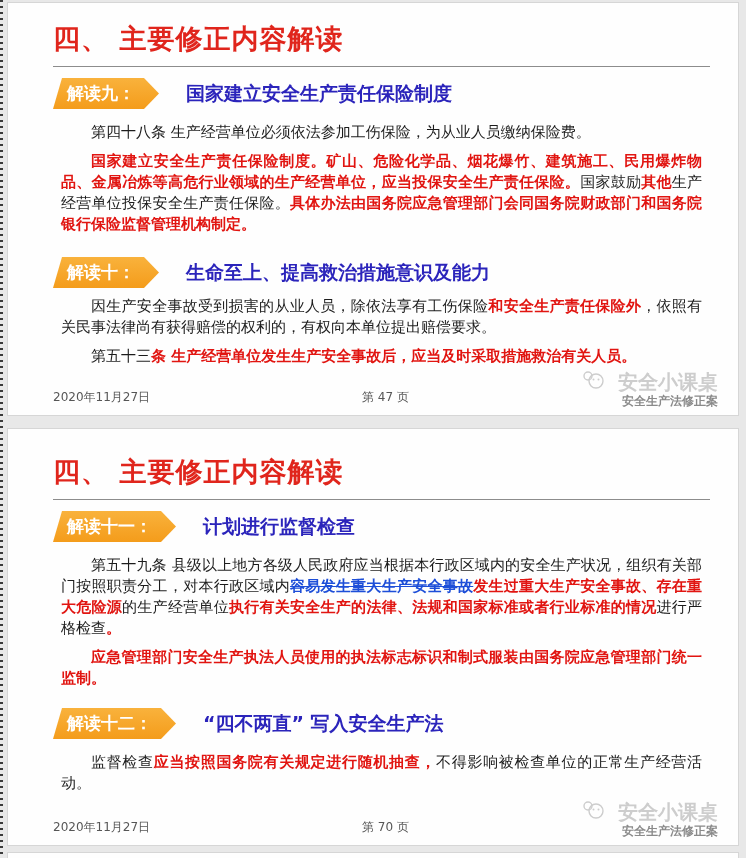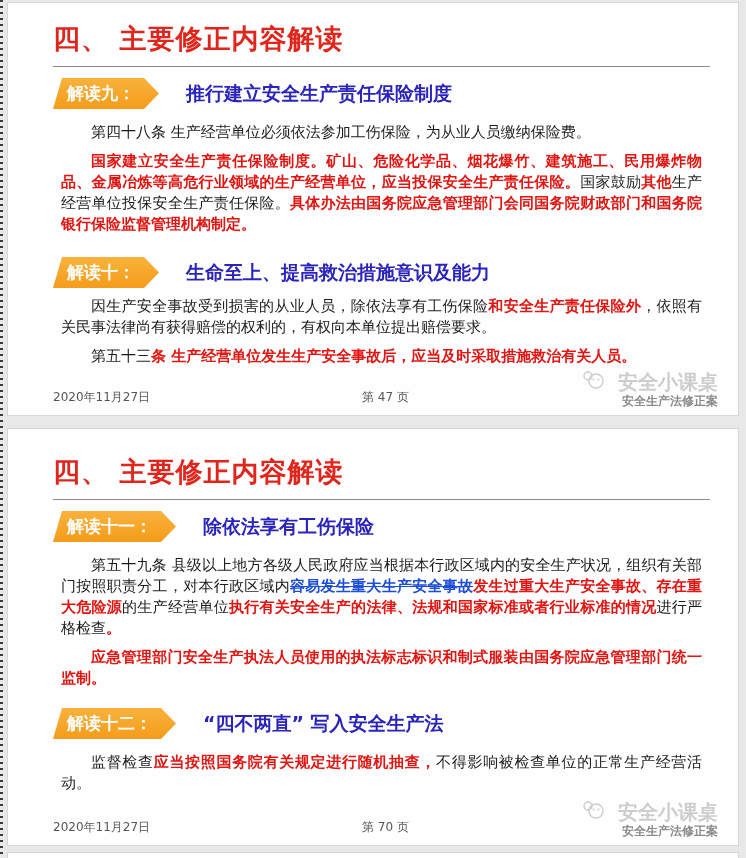--- a/index.html
+++ b/index.html
@@ -67,21 +67,21 @@
 <body>
 
 <div class="left-dots"></div>
 
 <div class="slide" id="slide-1">
   <div class="slide-title">四、 主要修正内容解读</div>
   <hr class="rule">
 
   <div class="badge-row">
     <span class="badge">解读九：</span>
-    <span class="section-heading">推行建立安全生产责任保险制度</span>
+    <span class="section-heading">国家建立安全生产责任保险制度</span>
   </div>
 
   <div class="body-block">
     <p class="para"><span class="r-black">第四十八条 生产经营单位必须依法参加工伤保险，为从业人员缴纳保险费。</span></p>
     <p class="para"><span class="r-red">国家建立安全生产责任保险制度。矿山、危险化学品、烟花爆竹、建筑施工、民用爆炸物品、金属冶炼等高危行业领域的生产经营单位，应当投保安全生产责任保险。</span><span class="r-black">国家鼓励</span><span class="r-red">其他</span><span class="r-black">生产经营单位投保安全生产责任保险。</span><span class="r-red">具体办法由国务院应急管理部门会同国务院财政部门和国务院银行保险监督管理机构制定。</span></p>
   </div>
 
   <div class="badge-row" style="margin-top:22px;">
     <span class="badge">解读十：</span>
     <span class="section-heading">生命至上、提高救治措施意识及能力</span>
@@ -113,21 +113,21 @@
     </span>
   </div>
 </div>
 
 <div class="slide" id="slide-2">
   <div class="slide-title">四、 主要修正内容解读</div>
   <hr class="rule">
 
   <div class="badge-row">
     <span class="badge">解读十一：</span>
-    <span class="section-heading">除依法享有工伤保险</span>
+    <span class="section-heading">计划进行监督检查</span>
   </div>
 
   <div class="body-block">
     <p class="para"><span class="r-black">第五十九条 县级以上地方各级人民政府应当根据本行政区域内的安全生产状况，组织有关部门按照职责分工，对本行政区域内</span><span class="r-strike">容易发生重大生产安全事故</span><span class="r-red">发生过重大生产安全事故、存在重大危险源</span><span class="r-black">的生产经营单位</span><span class="r-red">执行有关安全生产的法律、法规和国家标准或者行业标准的情况</span><span class="r-black">进行严格检查</span><span class="r-red">。</span></p>
     <p class="para"><span class="r-red">应急管理部门安全生产执法人员使用的执法标志标识和制式服装由国务院应急管理部门统一监制。</span></p>
   </div>
 
   <div class="badge-row" style="margin-top:19px;">
     <span class="badge">解读十二：</span>
     <span class="section-heading">“四不两直” 写入安全生产法</span>

